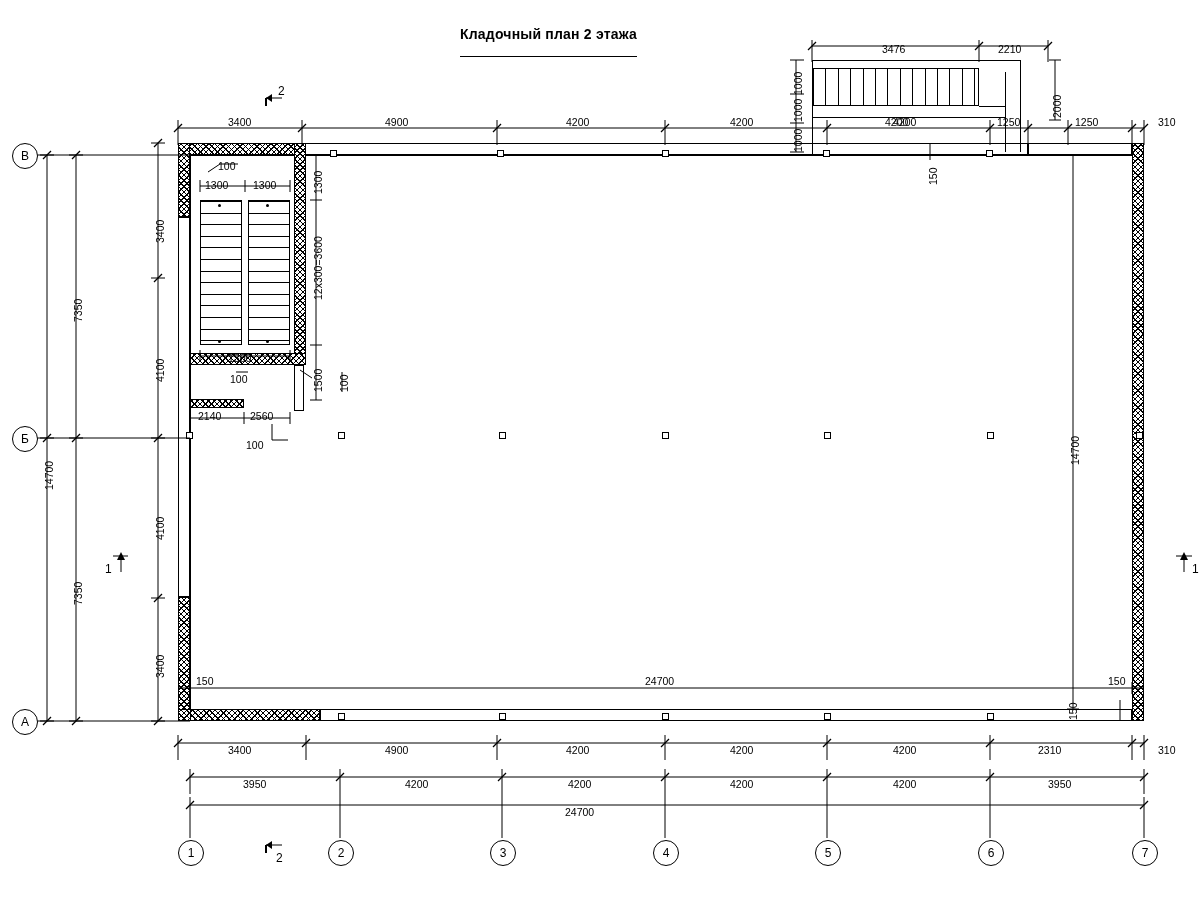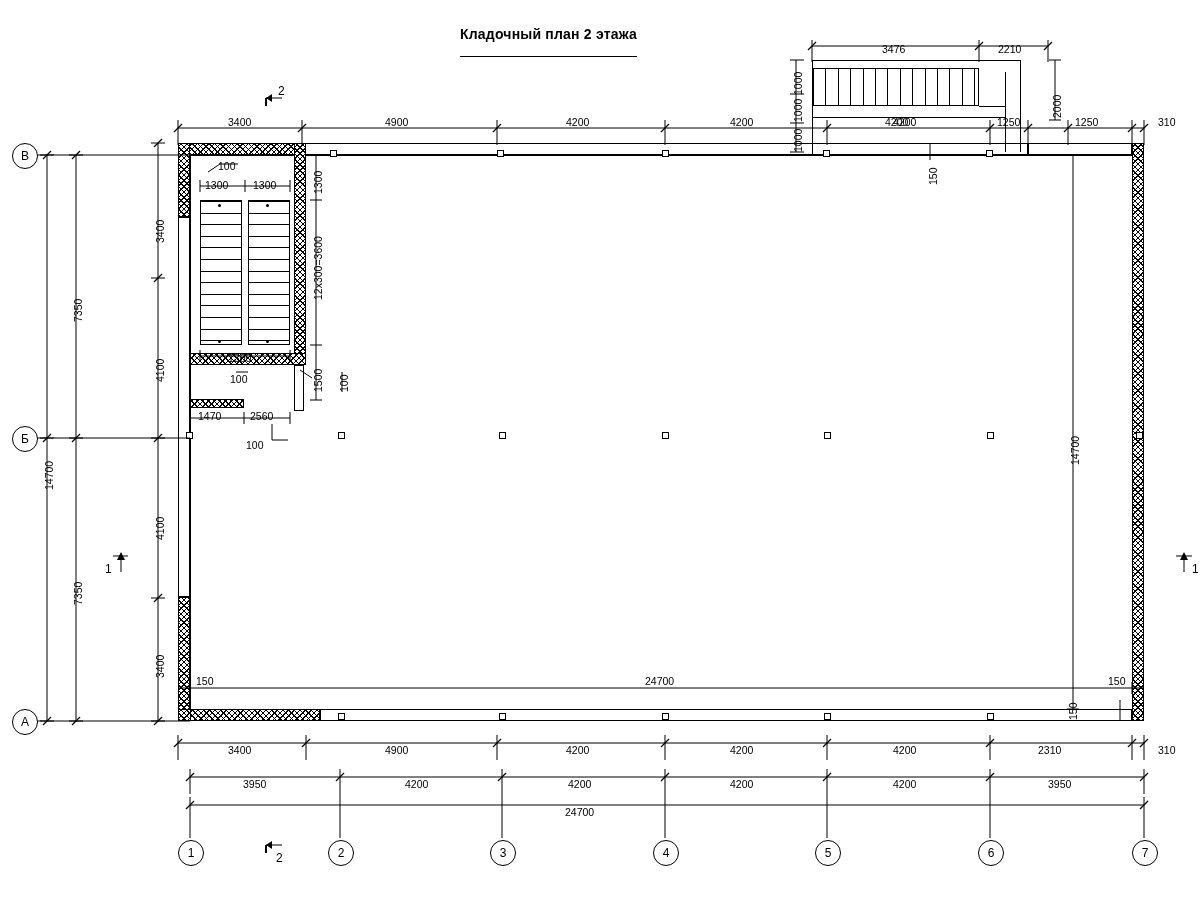--- a/index.html
+++ b/index.html
@@ -349,21 +349,21 @@
 
   <div class="dim" style="left:218px;top:161px;">100</div>
   <div class="dim" style="left:205px;top:180px;">1300</div>
   <div class="dim" style="left:253px;top:180px;">1300</div>
   <div class="dim vert" style="left:313px;top:194px;">1300</div>
   <div class="dim vert" style="left:313px;top:300px;">12х300=3600</div>
   <div class="dim vert" style="left:313px;top:392px;">1500</div>
   <div class="dim vert" style="left:339px;top:392px;">100</div>
   <div class="dim" style="left:228px;top:353px;">1300</div>
   <div class="dim" style="left:230px;top:374px;">100</div>
-  <div class="dim" style="left:198px;top:411px;">1470</div>
+  <div class="dim" style="left:198px;top:411px;">2140</div>
   <div class="dim" style="left:250px;top:411px;">2560</div>
   <div class="dim" style="left:246px;top:440px;">100</div>
   <div class="dim" style="left:885px;top:117px;">4200</div>
 
   <div class="axis-bubble" style="left:12px;top:143px;">В</div>
   <div class="axis-bubble" style="left:12px;top:426px;">Б</div>
   <div class="axis-bubble" style="left:12px;top:709px;">А</div>
 
   <div class="axis-bubble" style="left:178px;top:840px;">1</div>
   <div class="axis-bubble" style="left:328px;top:840px;">2</div>

